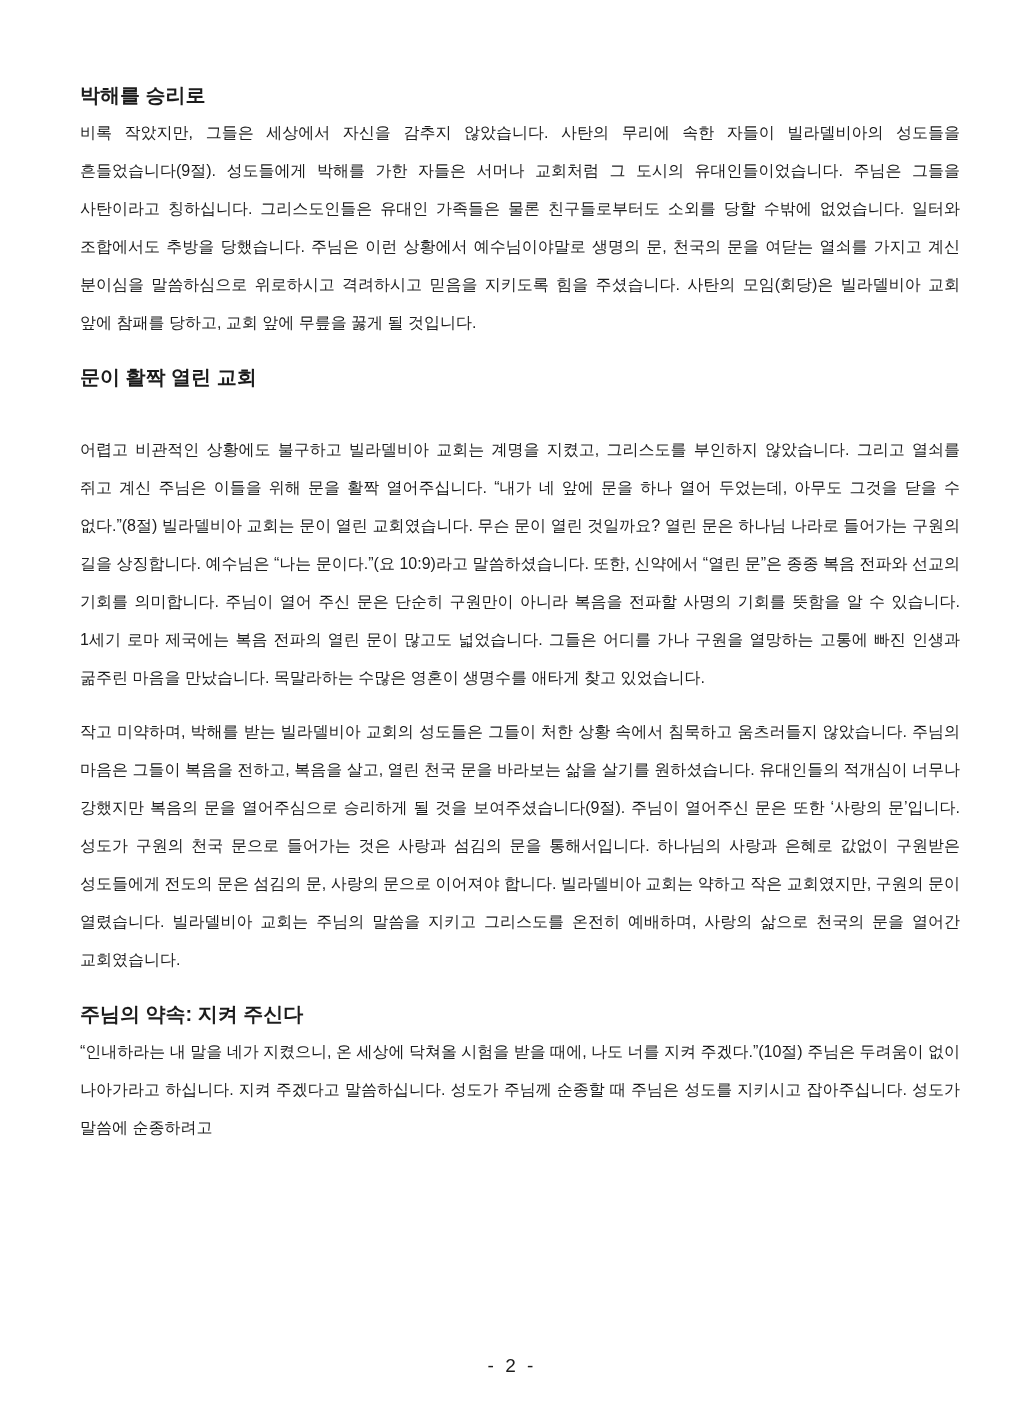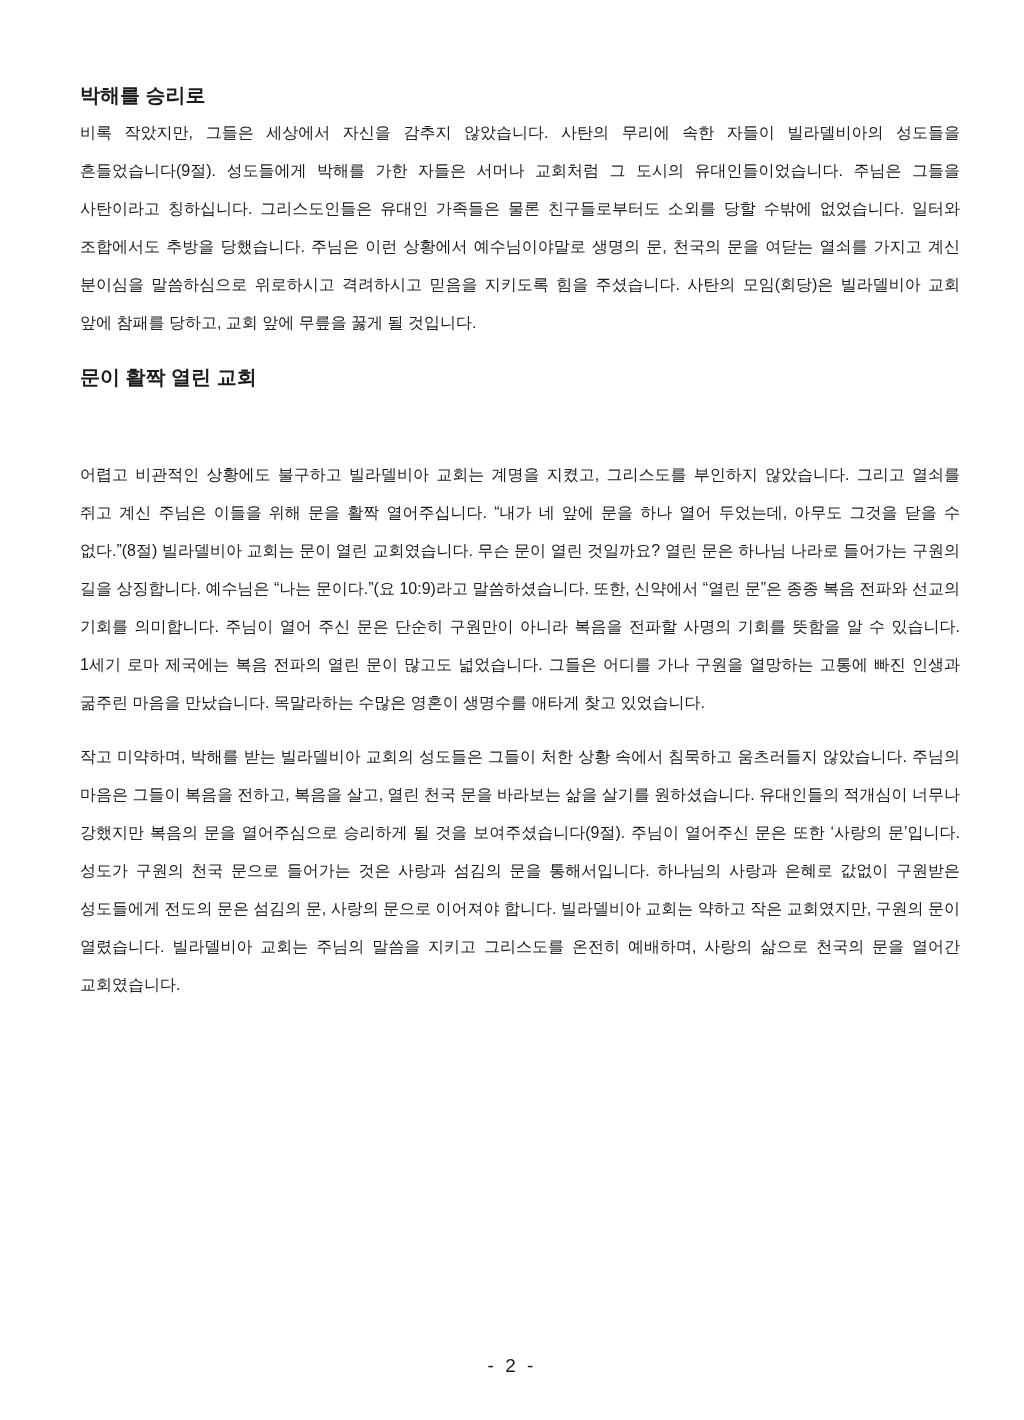--- a/index.html
+++ b/index.html
@@ -19,21 +19,21 @@
     padding: 76px 64px 0 80px;
   }
   .section-heading {
     font-size: 20px;
     line-height: 38px;
     font-weight: 700;
     margin: 0;
     letter-spacing: 0;
   }
   .section-heading.gap-after {
-    margin-bottom: 60px;
+    margin-bottom: 35px;
   }
   .body-paragraph {
     font-size: 16px;
     line-height: 38px;
     margin: 0 0 16px 0;
     text-align: justify;
     text-align-last: left;
     word-break: keep-all;
     overflow-wrap: normal;
   }
@@ -58,16 +58,20 @@
     <h2 class="section-heading">박해를 승리로</h2>
     <p class="body-paragraph">비록 작았지만, 그들은 세상에서 자신을 감추지 않았습니다. 사탄의 무리에 속한 자들이 빌라델비아의 성도들을 흔들었습니다(9절). 성도들에게 박해를 가한 자들은 서머나 교회처럼 그 도시의 유대인들이었습니다. 주님은 그들을 사탄이라고 칭하십니다. 그리스도인들은 유대인 가족들은 물론 친구들로부터도 소외를 당할 수밖에 없었습니다. 일터와 조합에서도 추방을 당했습니다. 주님은 이런 상황에서 예수님이야말로 생명의 문, 천국의 문을 여닫는 열쇠를 가지고 계신 분이심을 말씀하심으로 위로하시고 격려하시고 믿음을 지키도록 힘을 주셨습니다. 사탄의 모임(회당)은 빌라델비아 교회 앞에 참패를 당하고, 교회 앞에 무릎을 꿇게 될 것입니다.</p>
   </section>
 
   <section>
     <h2 class="section-heading gap-after">문이 활짝 열린 교회</h2>
     <p class="body-paragraph">어렵고 비관적인 상황에도 불구하고 빌라델비아 교회는 계명을 지켰고, 그리스도를 부인하지 않았습니다. 그리고 열쇠를 쥐고 계신 주님은 이들을 위해 문을 활짝 열어주십니다. “내가 네 앞에 문을 하나 열어 두었는데, 아무도 그것을 닫을 수 없다.”(8절) 빌라델비아 교회는 문이 열린 교회였습니다. 무슨 문이 열린 것일까요? 열린 문은 하나님 나라로 들어가는 구원의 길을 상징합니다. 예수님은 “나는 문이다.”(요 10:9)라고 말씀하셨습니다. 또한, 신약에서 “열린 문”은 종종 복음 전파와 선교의 기회를 의미합니다. 주님이 열어 주신 문은 단순히 구원만이 아니라 복음을 전파할 사명의 기회를 뜻함을 알 수 있습니다. 1세기 로마 제국에는 복음 전파의 열린 문이 많고도 넓었습니다. 그들은 어디를 가나 구원을 열망하는 고통에 빠진 인생과 굶주린 마음을 만났습니다. 목말라하는 수많은 영혼이 생명수를 애타게 찾고 있었습니다.</p>
     <p class="body-paragraph">작고 미약하며, 박해를 받는 빌라델비아 교회의 성도들은 그들이 처한 상황 속에서 침묵하고 움츠러들지 않았습니다. 주님의 마음은 그들이 복음을 전하고, 복음을 살고, 열린 천국 문을 바라보는 삶을 살기를 원하셨습니다. 유대인들의 적개심이 너무나 강했지만 복음의 문을 열어주심으로 승리하게 될 것을 보여주셨습니다(9절). 주님이 열어주신 문은 또한 ‘사랑의 문’입니다. 성도가 구원의 천국 문으로 들어가는 것은 사랑과 섬김의 문을 통해서입니다. 하나님의 사랑과 은혜로 값없이 구원받은 성도들에게 전도의 문은 섬김의 문, 사랑의 문으로 이어져야 합니다. 빌라델비아 교회는 약하고 작은 교회였지만, 구원의 문이 열렸습니다. 빌라델비아 교회는 주님의 말씀을 지키고 그리스도를 온전히 예배하며, 사랑의 삶으로 천국의 문을 열어간 교회였습니다.</p>
   </section>
 
+  <section>
+    <h2 class="section-heading">주님의 약속: 지켜 주신다</h2>
+    <p class="body-paragraph">“인내하라는 내 말을 네가 지켰으니, 온 세상에 닥쳐올 시험을 받을 때에, 나도 너를 지켜 주겠다.”(10절) 주님은 두려움이 없이 나아가라고 하십니다. 지켜 주겠다고 말씀하십니다. 성도가 주님께 순종할 때 주님은 성도를 지키시고 잡아주십니다. 성도가 말씀에 순종하려고</p>
+  </section>
 
 </div>
 
 <div class="page-footer">- 2 -</div>
 
 </body></html>

